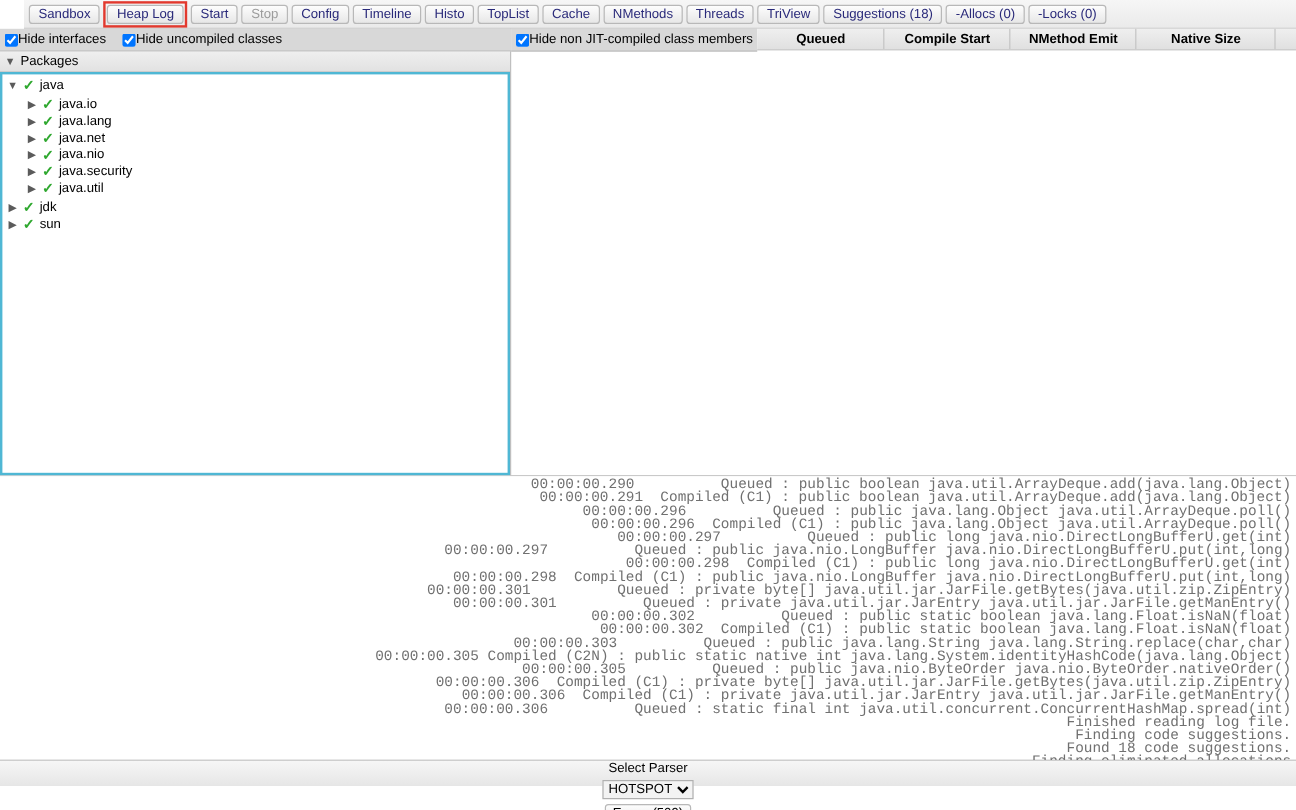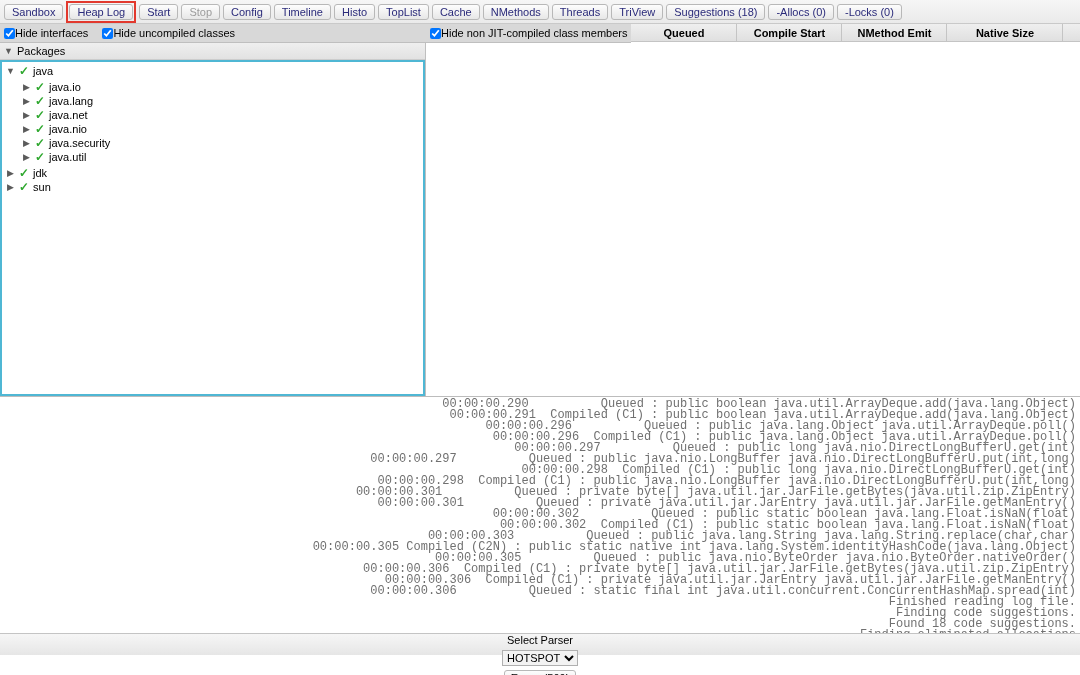--- a/index.html
+++ b/index.html
@@ -13,20 +13,21 @@
   }
   
   .toolbar {
     height: 24px;
     background: linear-gradient(#f6f6f6,#eaeaea);
     border-bottom: 1px solid #c9c9c9;
     display: flex;
     align-items: center;
     padding: 0 4px;
     gap: 3px;
+    margin-left: 20px;
   }
   .tool-btn {
     background: linear-gradient(#fdfdfd,#e7e7e7);
     border: 1px solid #b8b8b8;
     border-radius: 3px;
     padding: 1px 7px;
     font-size: 11px;
     color: #2a2a7a;
     cursor: pointer;
   }

